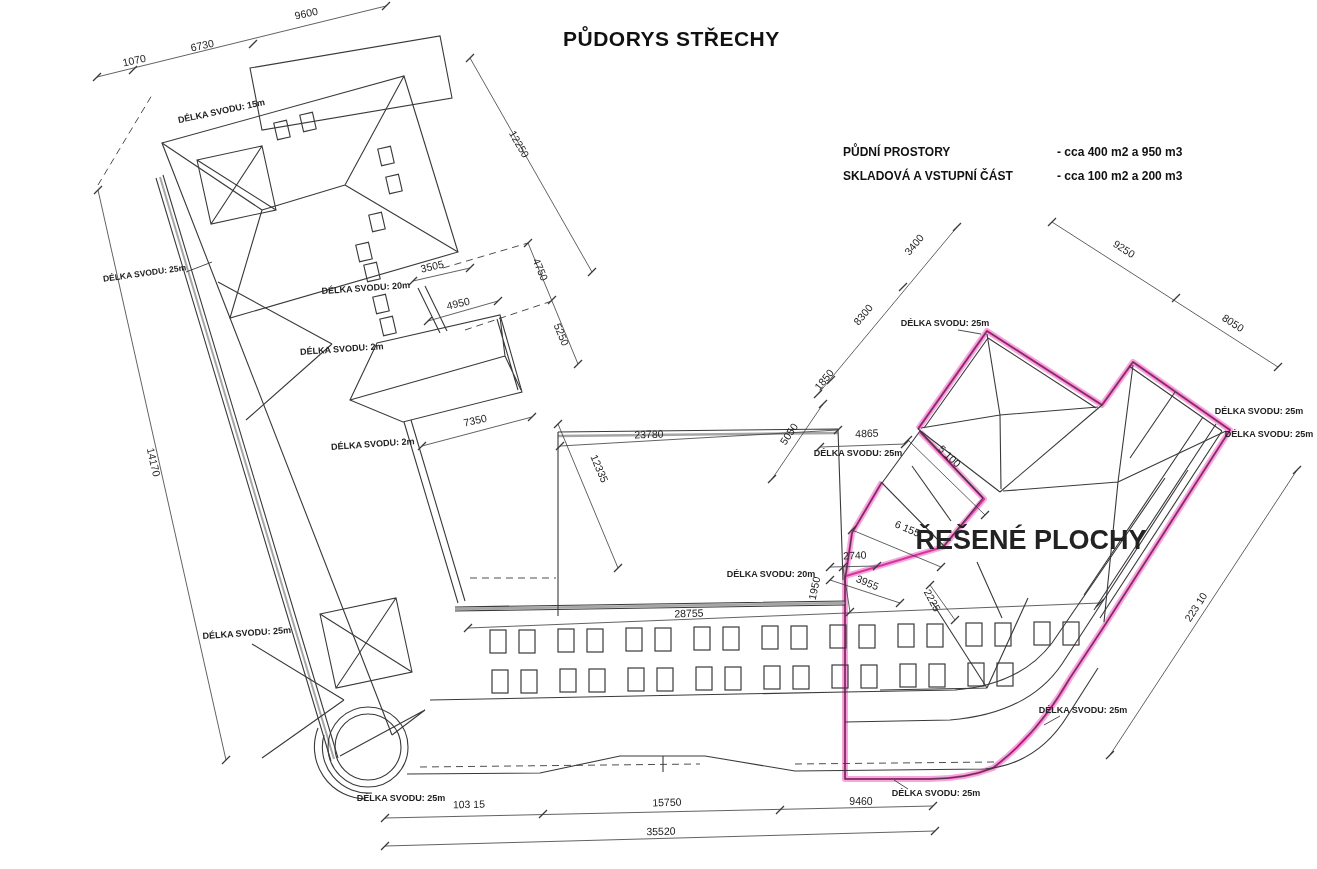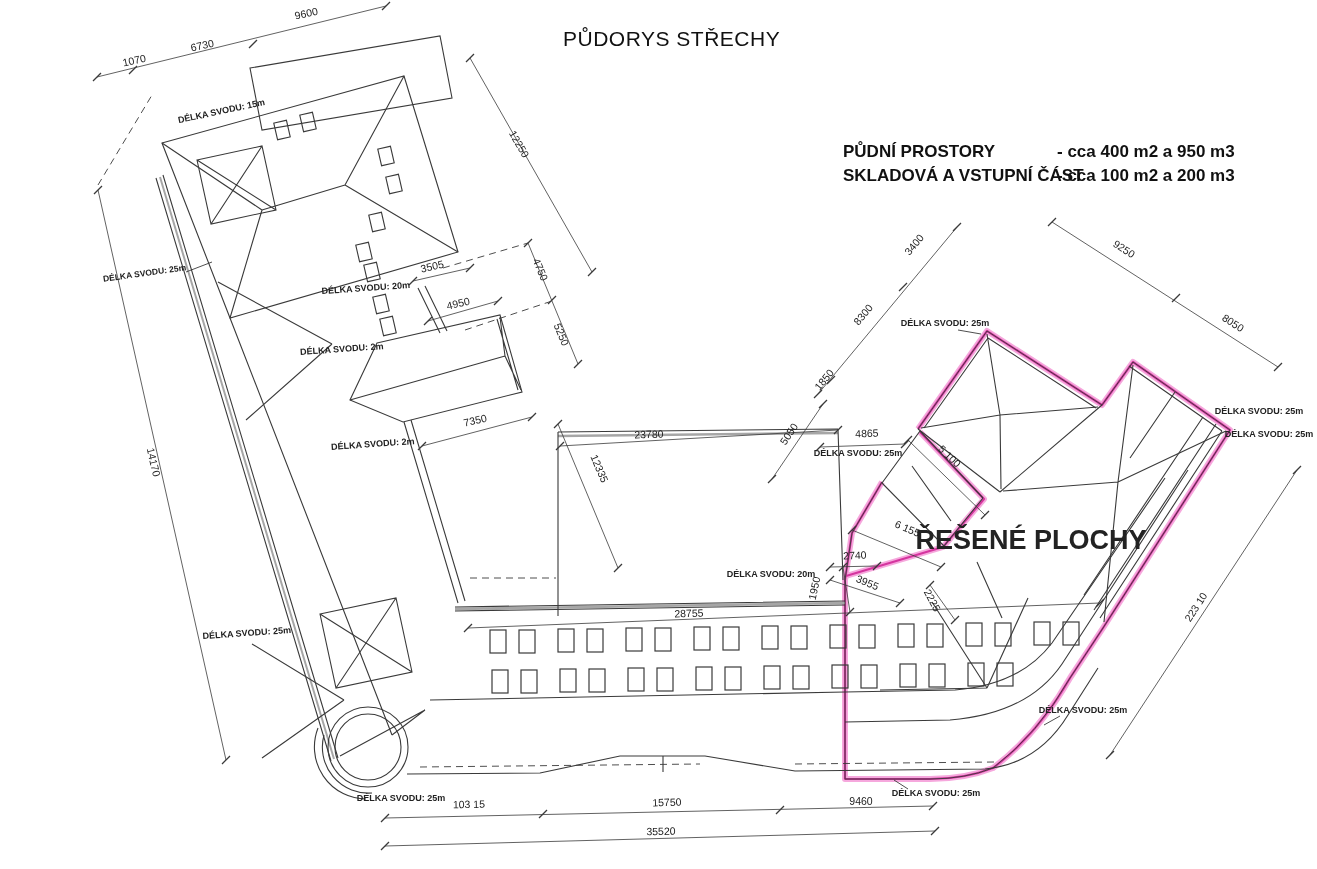--- a/index.html
+++ b/index.html
@@ -4,23 +4,23 @@
 <style>
   html,body{margin:0;padding:0;background:#e8e8e8;}
   #stage{position:relative;width:1317px;height:869px;background:var(--bg,#fff);overflow:hidden;
          font-family:"Liberation Sans", sans-serif;}
   #plan-svg{position:absolute;left:0;top:0;}
   .ink{stroke:var(--ink,#3a3a3a);fill:none;}
   .grey{stroke:var(--grey,#a6a6a6);fill:none;}
   .hl-band{stroke:var(--hl-light,#f6a8dd);fill:none;stroke-width:6;stroke-linejoin:round;}
   .hl-core{stroke:var(--hl,#d5359f);fill:none;stroke-width:2.2;stroke-linejoin:round;}
   .dash{stroke-dasharray:7 5;}
-  #page-title{position:absolute;left:563px;top:27px;font-size:21px;font-weight:normal;color:#111;
+  #page-title{position:absolute;left:563px;top:27px;font-size:21px;font-weight:bold;color:#111;
               letter-spacing:.5px;white-space:nowrap;}
-  #notes{position:absolute;left:843px;top:140px;font-size:17px;font-weight:bold;color:#111;
+  #notes{position:absolute;left:843px;top:140px;font-size:12px;font-weight:bold;color:#111;
          line-height:24px;white-space:nowrap;}
   #notes .nlabel{display:inline-block;width:214px;}
   svg text{fill:#222;}
 </style>
 </head>
 <body>
 
 <div id="stage">
 
   <svg id="plan-svg" width="1317" height="869" viewBox="0 0 1317 869">

